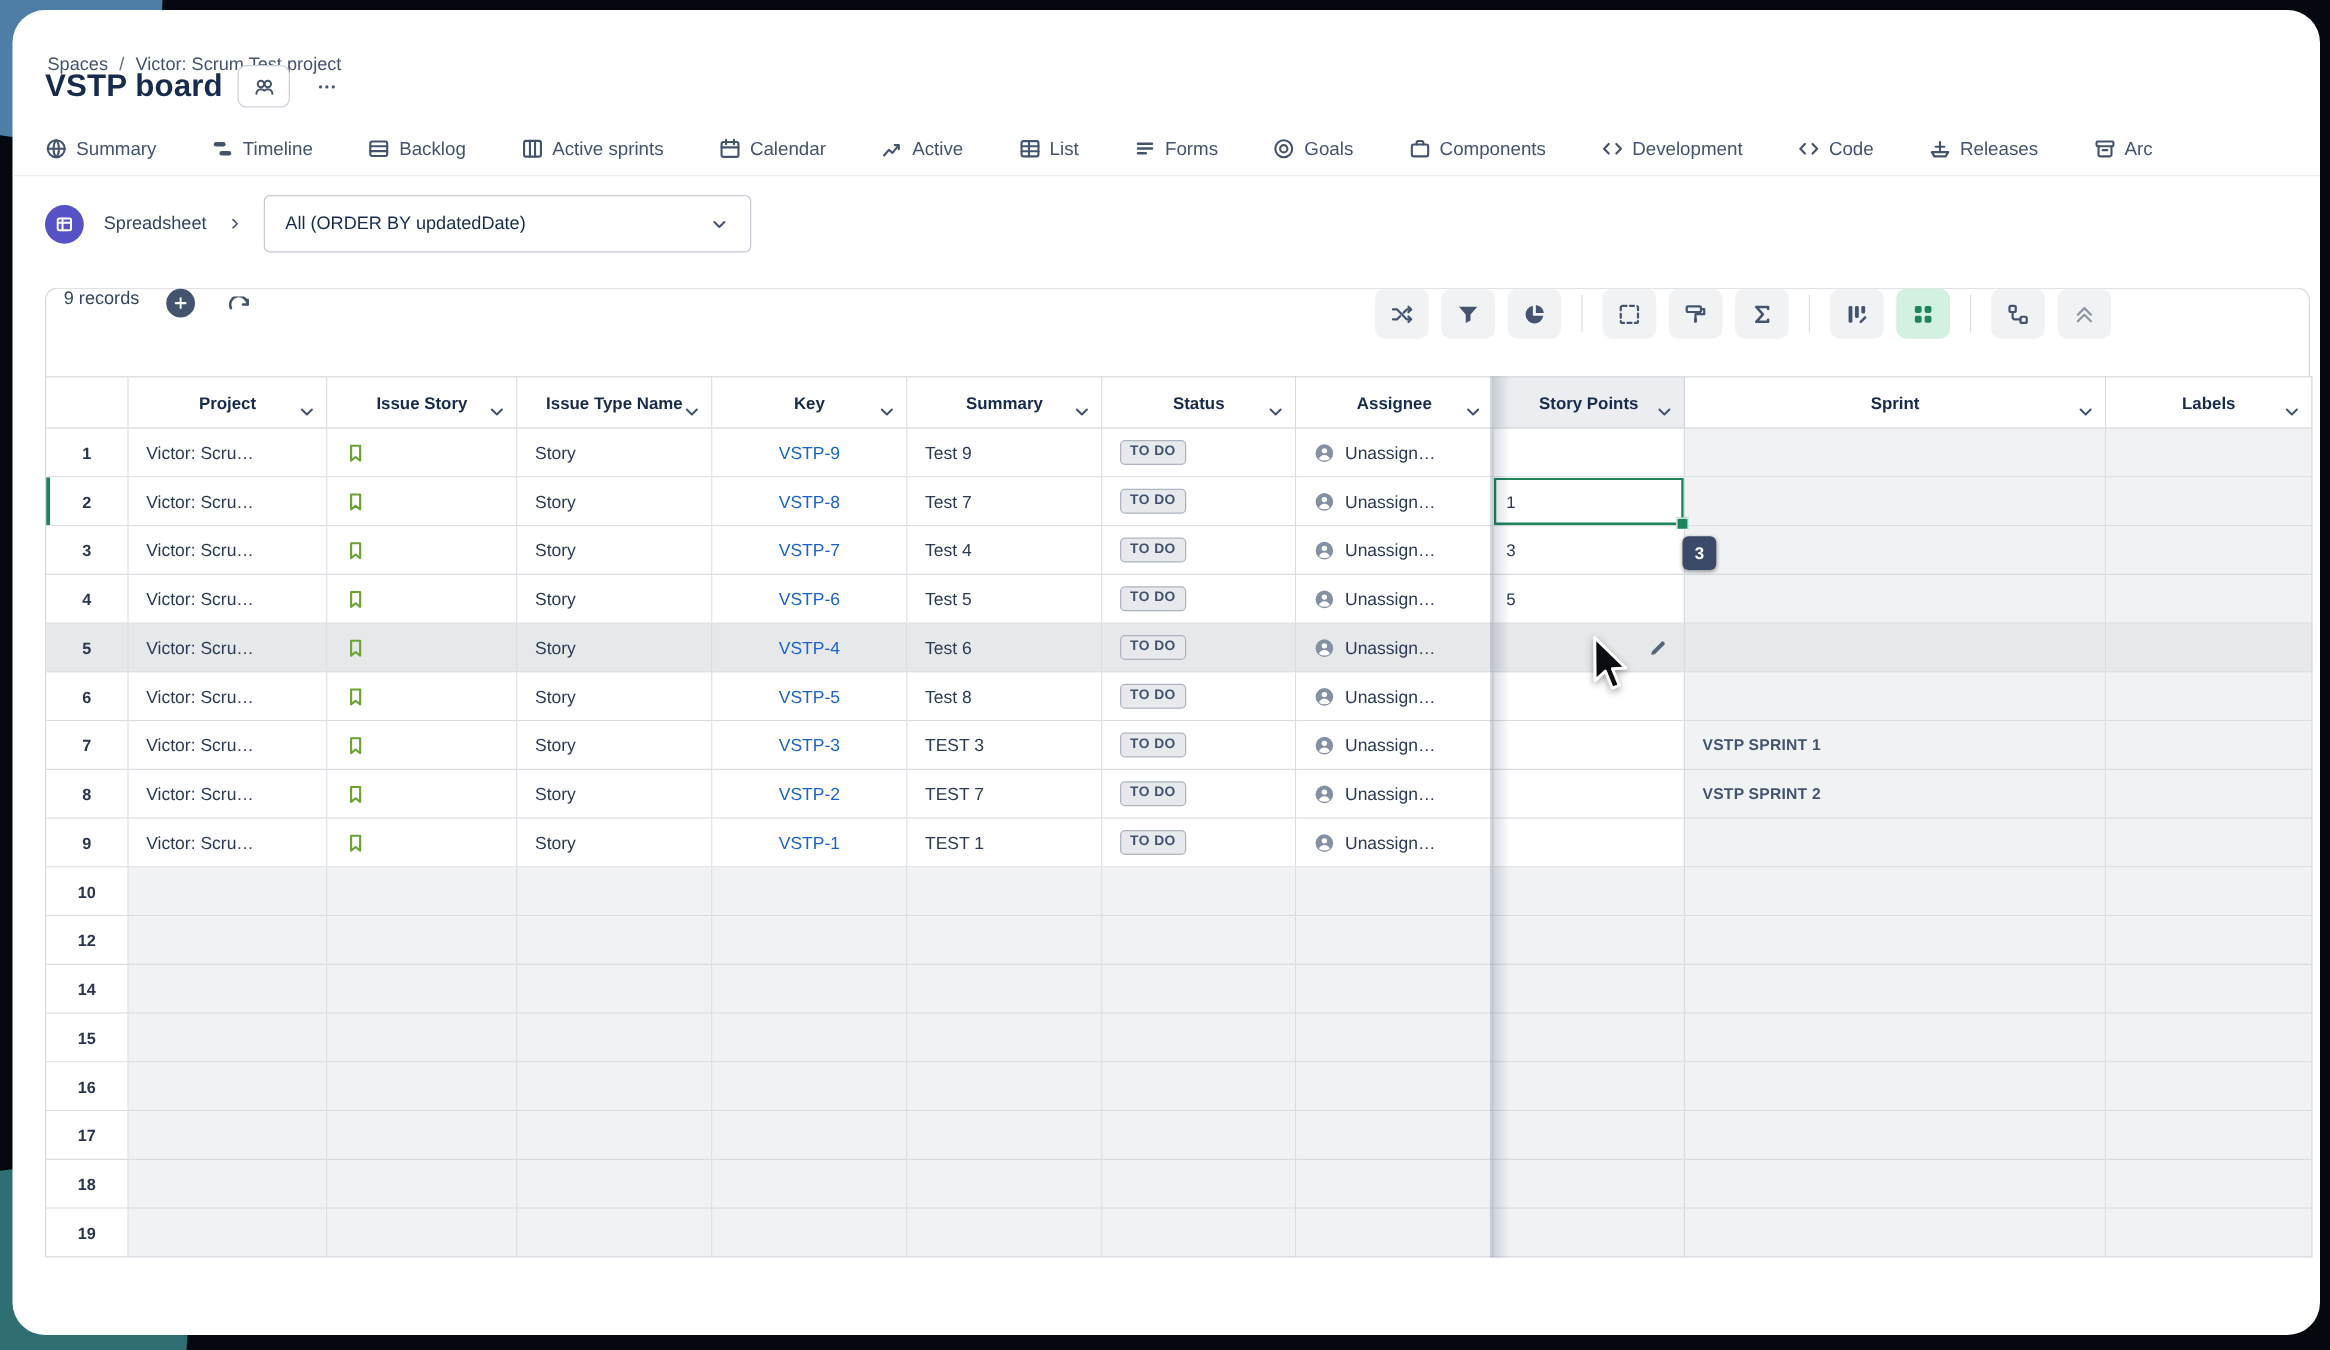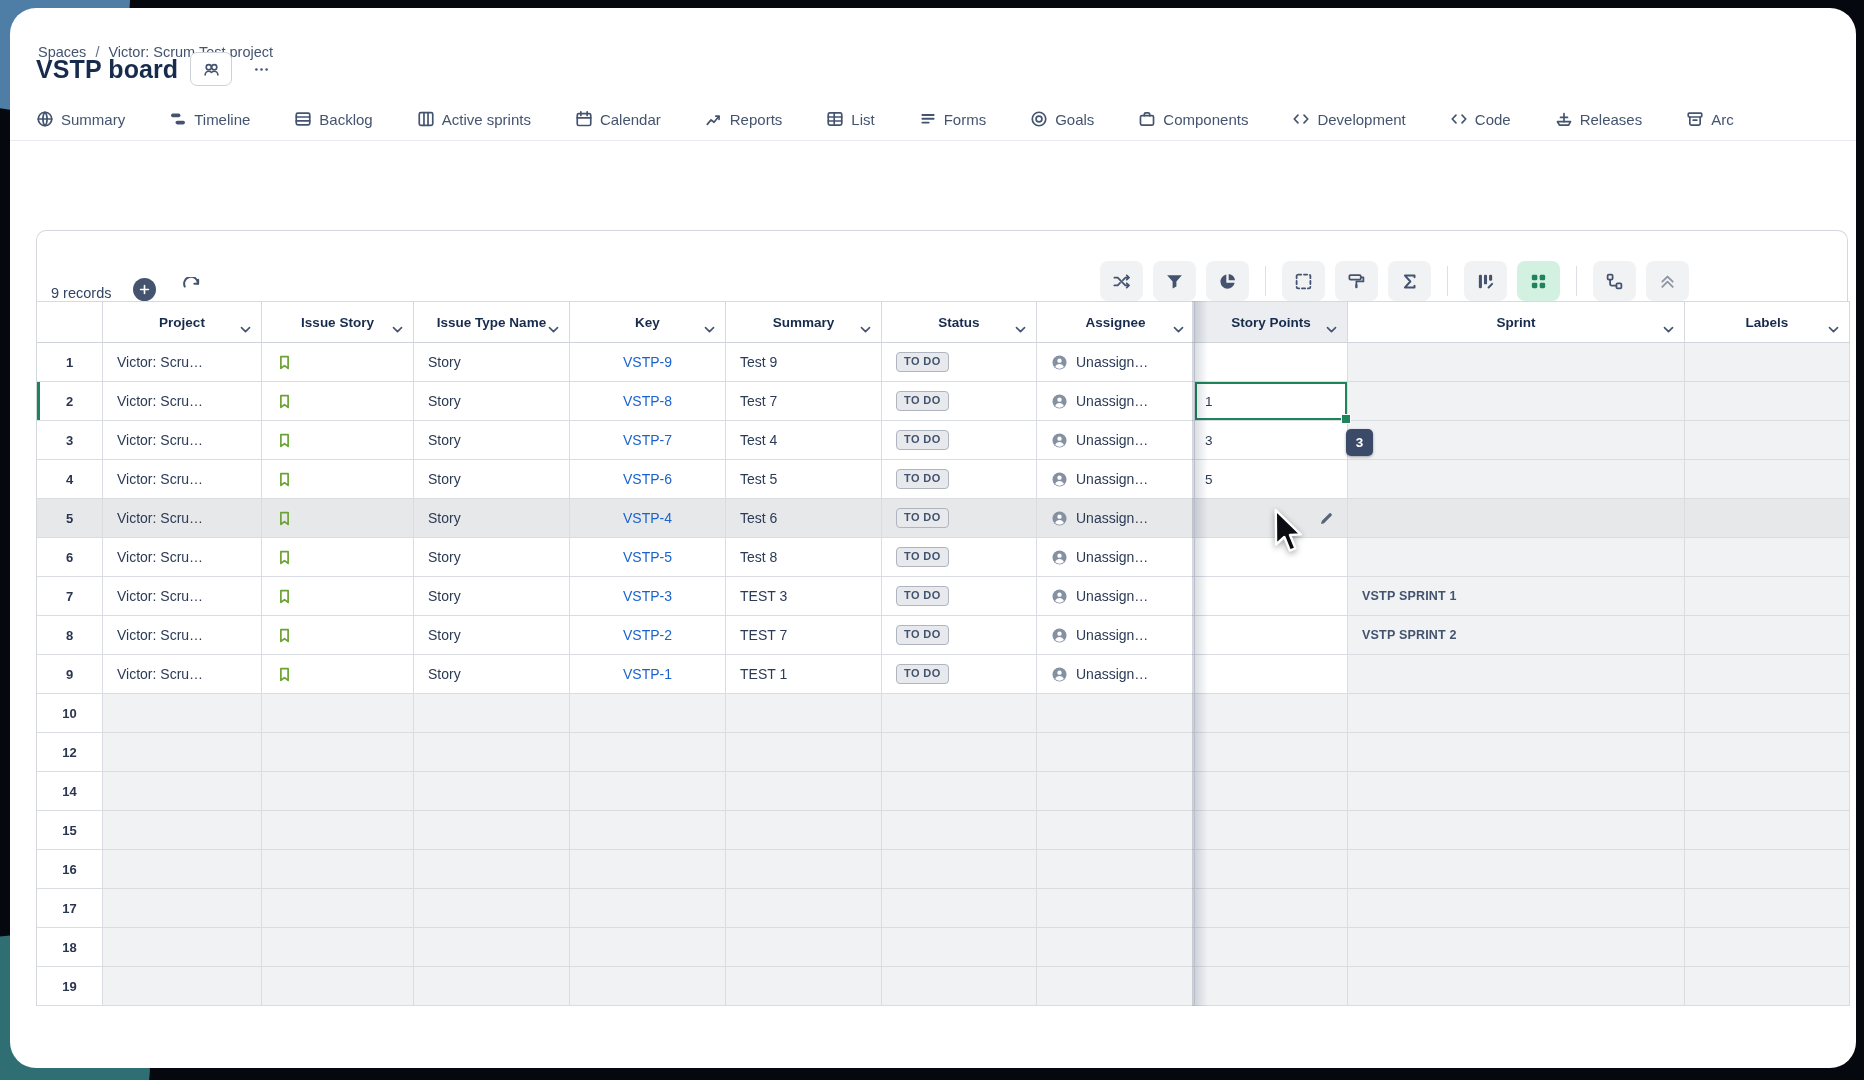--- a/index.html
+++ b/index.html
@@ -29,21 +29,21 @@
   .viewbar{position:absolute;left:26px;top:148px;display:flex;align-items:center;gap:16px;}
   .app-circle{width:31px;height:31px;border-radius:50%;background:#5753c6;display:flex;align-items:center;justify-content:center;color:#fff;}
   .tool-name{font-size:14.5px;color:#344563;}
   .dropdown{display:flex;align-items:center;justify-content:space-between;width:390px;height:46px;border:1px solid #c6cbd4;
     border-radius:5px;background:#fff;padding:0 16px;font-size:14.5px;color:#172b4d;cursor:pointer;box-sizing:border-box;}
   .dropdown .ic{color:#44546f;}
 
   
   .card{position:absolute;left:26px;top:222px;width:1812px;background:#fff;border:1px solid #d4d8de;border-bottom:none;
     border-radius:10px 10px 0 0;box-sizing:border-box;}
-  .tbar{height:70px;display:flex;align-items:flex-end;padding:0 18px 0 14px;}
+  .tbar{height:70px;display:flex;align-items:flex-start;padding:0 18px 0 14px;}
   .records{font-size:14.5px;color:#344563;margin-right:22px;}
   .round-btn{width:23px;height:23px;border-radius:50%;background:#44546f;color:#fff;border:none;display:flex;align-items:center;justify-content:center;cursor:pointer;margin-right:20px;padding:0;}
   .round-btn .ic{width:13px;height:13px;stroke-width:2;}
   .icon-plain{border:none;background:transparent;color:#44546f;width:30px;height:30px;display:flex;align-items:center;justify-content:center;cursor:pointer;padding:0;}
   .icon-plain .ic{width:19px;height:19px;stroke-width:1.7;}
   .tbar-right{margin-left:auto;margin-right:140px;display:flex;align-items:center;gap:10px;}
   .tb-btn{width:43px;height:40px;border-radius:8px;border:none;background:#f1f2f4;color:#44546f;display:flex;align-items:center;justify-content:center;cursor:pointer;padding:0;}
   .tb-btn .ic{width:19px;height:19px;}
   .tb-btn.active{background:#d3f1e0;color:#1f845a;}
   .tb-btn.muted{color:#8c95a3;}
@@ -282,21 +282,21 @@
         <div class="nav-tab">
           <svg class="ic">
             <use href="#i-calendar"></use>
           </svg>
           <span>Calendar</span>
         </div>
         <div class="nav-tab">
           <svg class="ic">
             <use href="#i-chart"></use>
           </svg>
-          <span>Reports</span>
+          <span>Active</span>
         </div>
         <div class="nav-tab">
           <svg class="ic">
             <use href="#i-tablegrid"></use>
           </svg>
           <span>List</span>
         </div>
         <div class="nav-tab">
           <svg class="ic">
             <use href="#i-forms"></use>
@@ -335,20 +335,37 @@
         </div>
         <div class="nav-tab">
           <svg class="ic">
             <use href="#i-archive"></use>
           </svg>
           <span>Arc</span>
         </div>
       </nav>
     <div class="hdiv"></div>
 
+    <div class="viewbar">
+      <div class="app-circle">
+          <svg class="ic">
+            <use href="#i-sheet"></use>
+          </svg>
+        </div>
+      <span class="tool-name">Spreadsheet</span>
+      <svg class="ic" style="color:#44546f;width:14px;height:14px">
+          <use href="#i-chevright"></use>
+        </svg>
+      <button class="dropdown">
+        <span>All (ORDER BY updatedDate)</span>
+        <svg class="ic">
+            <use href="#i-chevdown"></use>
+          </svg>
+      </button>
+    </div>
 
     <div class="card">
       <div class="tbar">
         <span class="records">9 records</span>
         <button class="round-btn">
             <svg class="ic">
               <use href="#i-plus"></use>
             </svg>
           </button>
         <button class="icon-plain">

